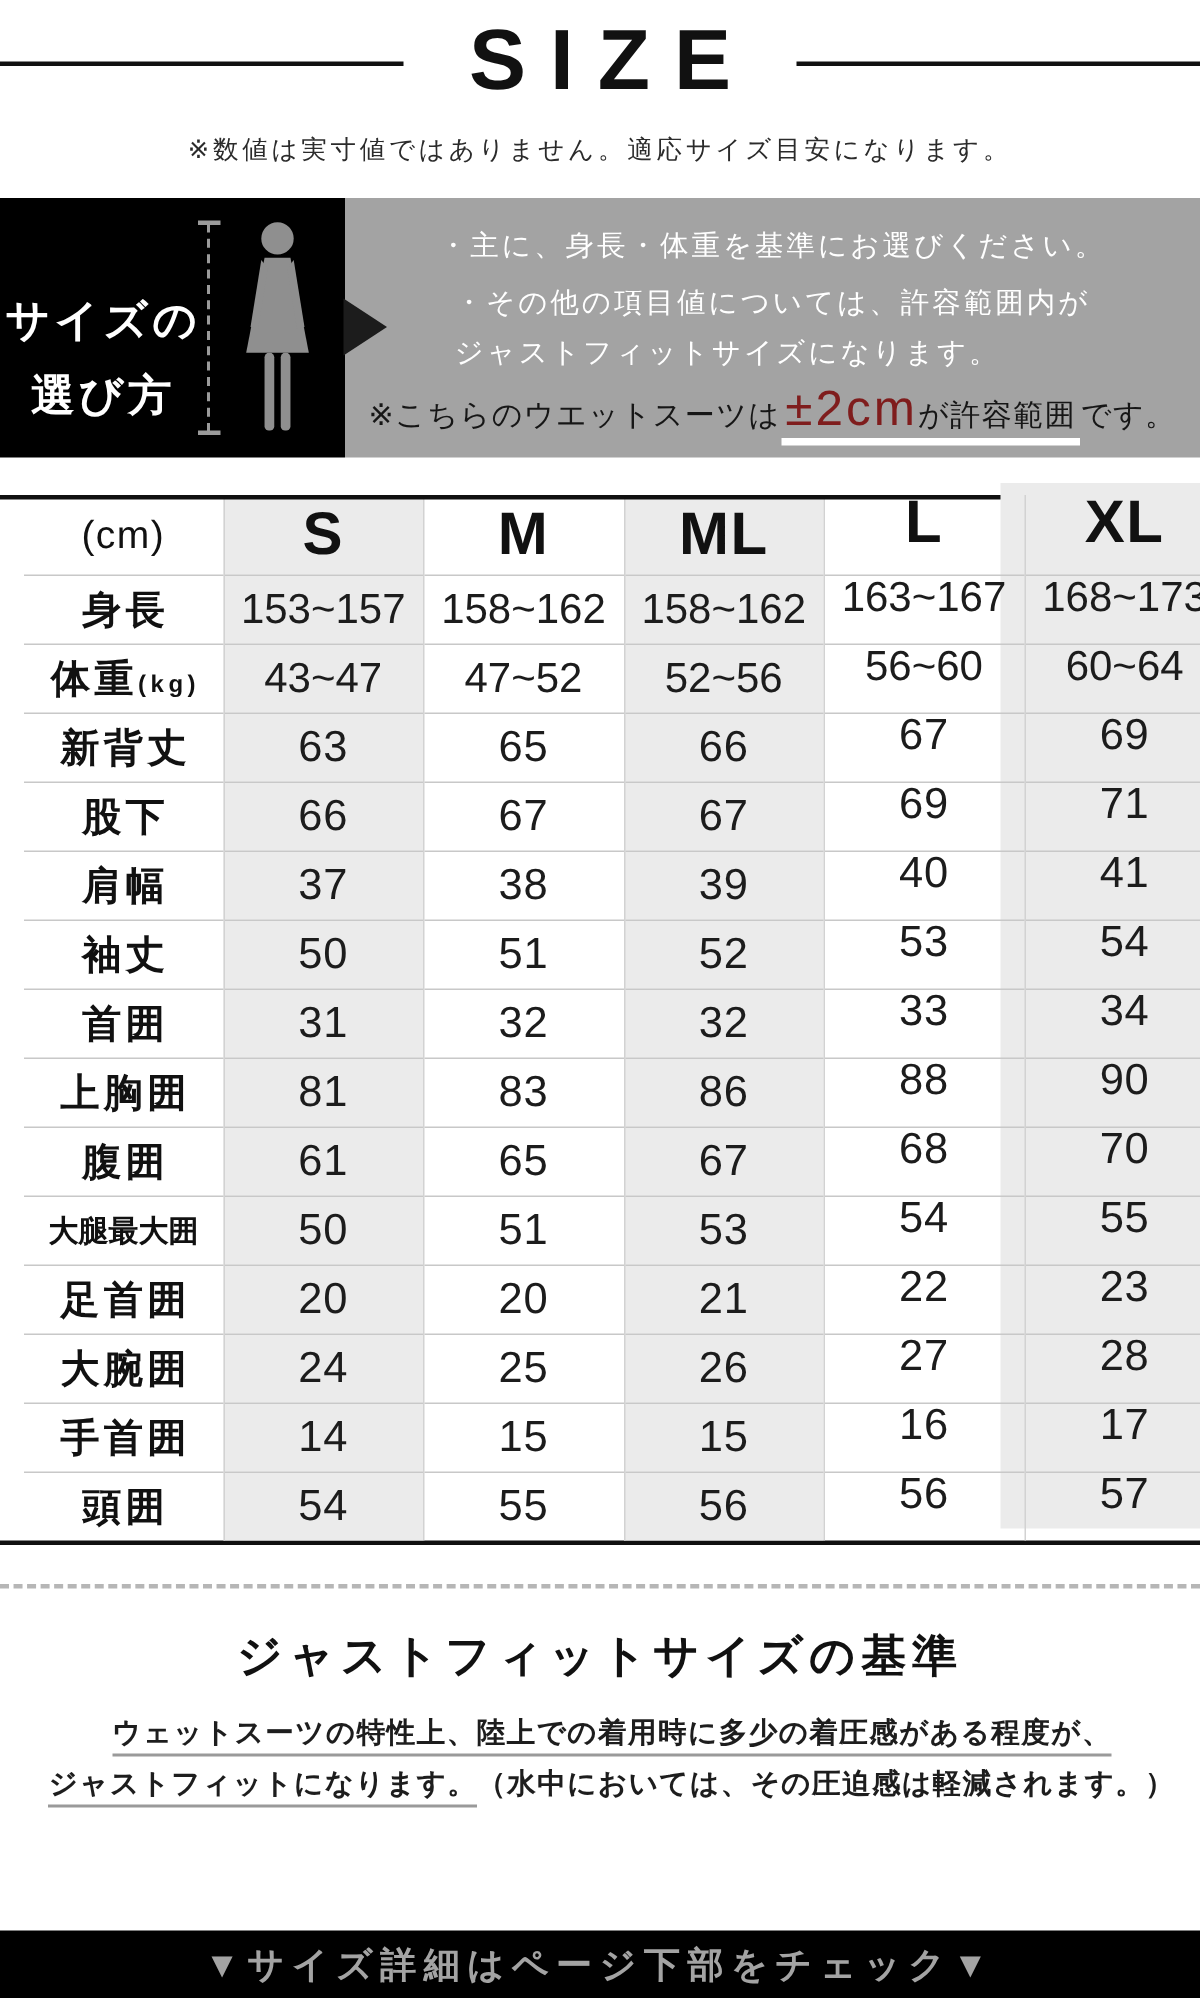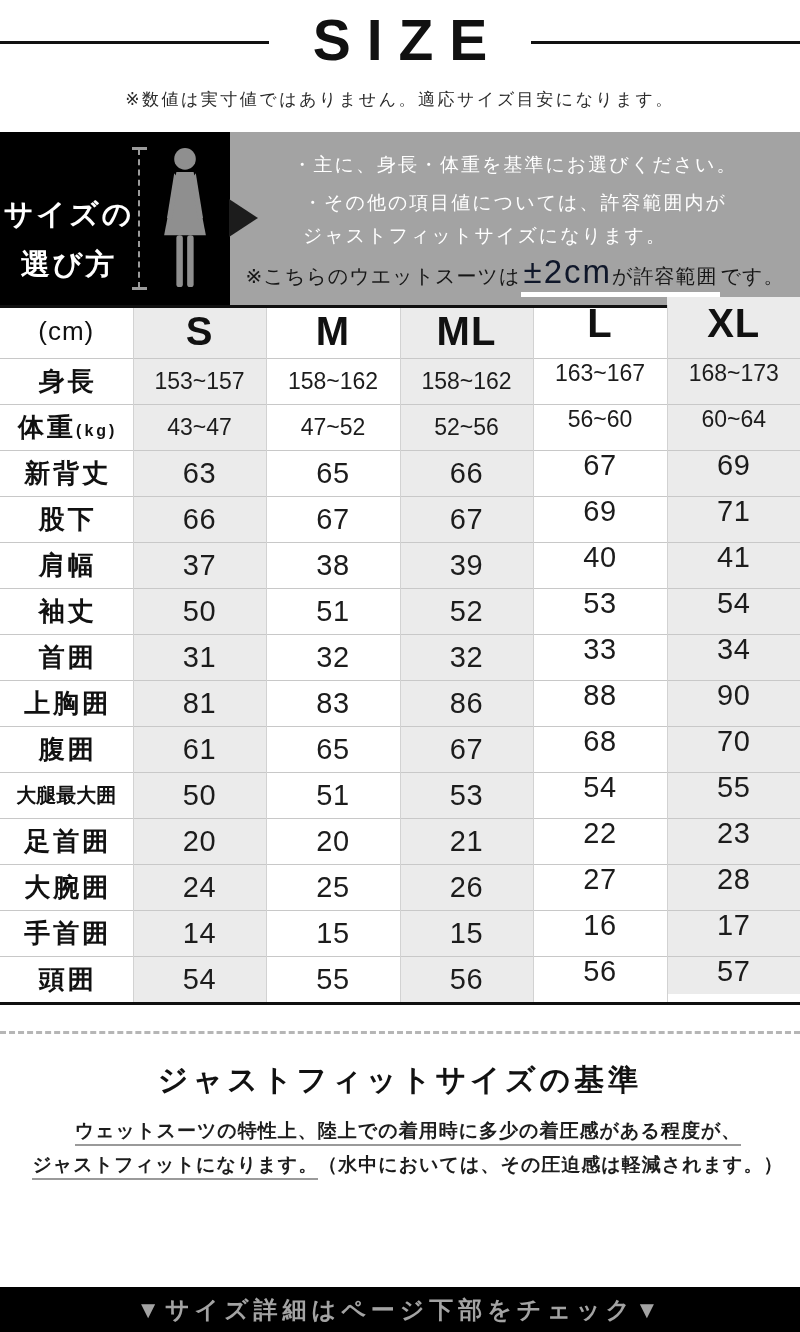--- a/index.html
+++ b/index.html
@@ -34,38 +34,38 @@
   .guide-arrow { position:absolute; right:-28px; top:67px; width:0; height:0; z-index:2;
     border-left:29px solid #1c1c1c; border-top:19px solid transparent; border-bottom:19px solid transparent; }
   .guide-right { flex:1; background:#a3a3a3; color:#fff; font-weight:normal;
     text-align:center; padding-top:20px; position:relative; overflow:hidden; }
   .g-line { font-size:19px; letter-spacing:2px; line-height:26px; white-space:nowrap; }
   .g-line1 { margin-bottom:12px; }
   .g-line2 { margin-bottom:7px; }
   .g-line3 { margin-bottom:4px; transform:translateX(-30px); }
   .g-tolerance { color:#161616; font-size:20px; letter-spacing:1px; margin-top:2px; white-space:nowrap; }
   .tol-group { display:inline-block; border-bottom:5px solid #ffffff; padding:0 3px 1px; }
-  .tol-big { color:#0f172a; font-size:33px; letter-spacing:2px; }
-
-  
-  .table-wrap { position:relative; border-bottom:3px solid #101010; }
+  .tol-big { color:#7f1d1d; font-size:33px; letter-spacing:2px; }
+
+  
+  .table-wrap { position:relative; margin-top:25px; border-bottom:3px solid #101010;padding-left:16px; }
   .top-border { position:absolute; top:0; left:0; width:667px; height:3px; background:#101010; z-index:3; }
   .xl-bg { position:absolute; left:667px; width:133px; top:-8px; bottom:8px; background:#ebebeb; z-index:0; }
   table { position:relative; z-index:1; width:800px; border-collapse:collapse; table-layout:fixed; }
   th, td { height:46px; padding:0; text-align:center; vertical-align:middle;
     border-top:1px solid #c8c8c8; font-weight:normal; }
   thead th { height:53px; border-top:none; }
   th + th, th + td, td + td { border-left:1px solid #d2d2d2; }
   .c-unit { font-size:26px; letter-spacing:1px; }
   .c-size { font-size:40px; font-weight:bold; letter-spacing:1px; }
   .c-rowlabel { font-size:26px; font-weight:bold; letter-spacing:3px; text-indent:3px; }
   .c-rowlabel.small { font-size:20px; letter-spacing:0; text-indent:0; }
   .c-rowlabel .sfx { font-size:16px; font-weight:bold; }
   td.val { font-size:29px; color:#1c1c1c; letter-spacing:0.5px; }
-  td.val.range { font-size:23px; letter-spacing:0; }
+  td.val.range { font-size:28px; letter-spacing:0; }
   .col-s, .col-ml { background:#ebebeb; }
   .col-xl { background:transparent; }
   .col-l .cv, .col-xl .cv { position:relative; top:-8px; display:inline-block; }
 
   
   .dashed-divider { margin-top:26px; height:0; border-top:3px dashed #b6b6b6; }
   .fit-heading { margin-top:24px; text-align:center; font-size:30px; font-weight:bold;
     letter-spacing:4px; line-height:44px; }
   .fit-text { margin-top:12px; text-align:center; font-size:19px; font-weight:bold;
     letter-spacing:1px; line-height:34px; color:#1d1d1d;padding-left:16px; }

